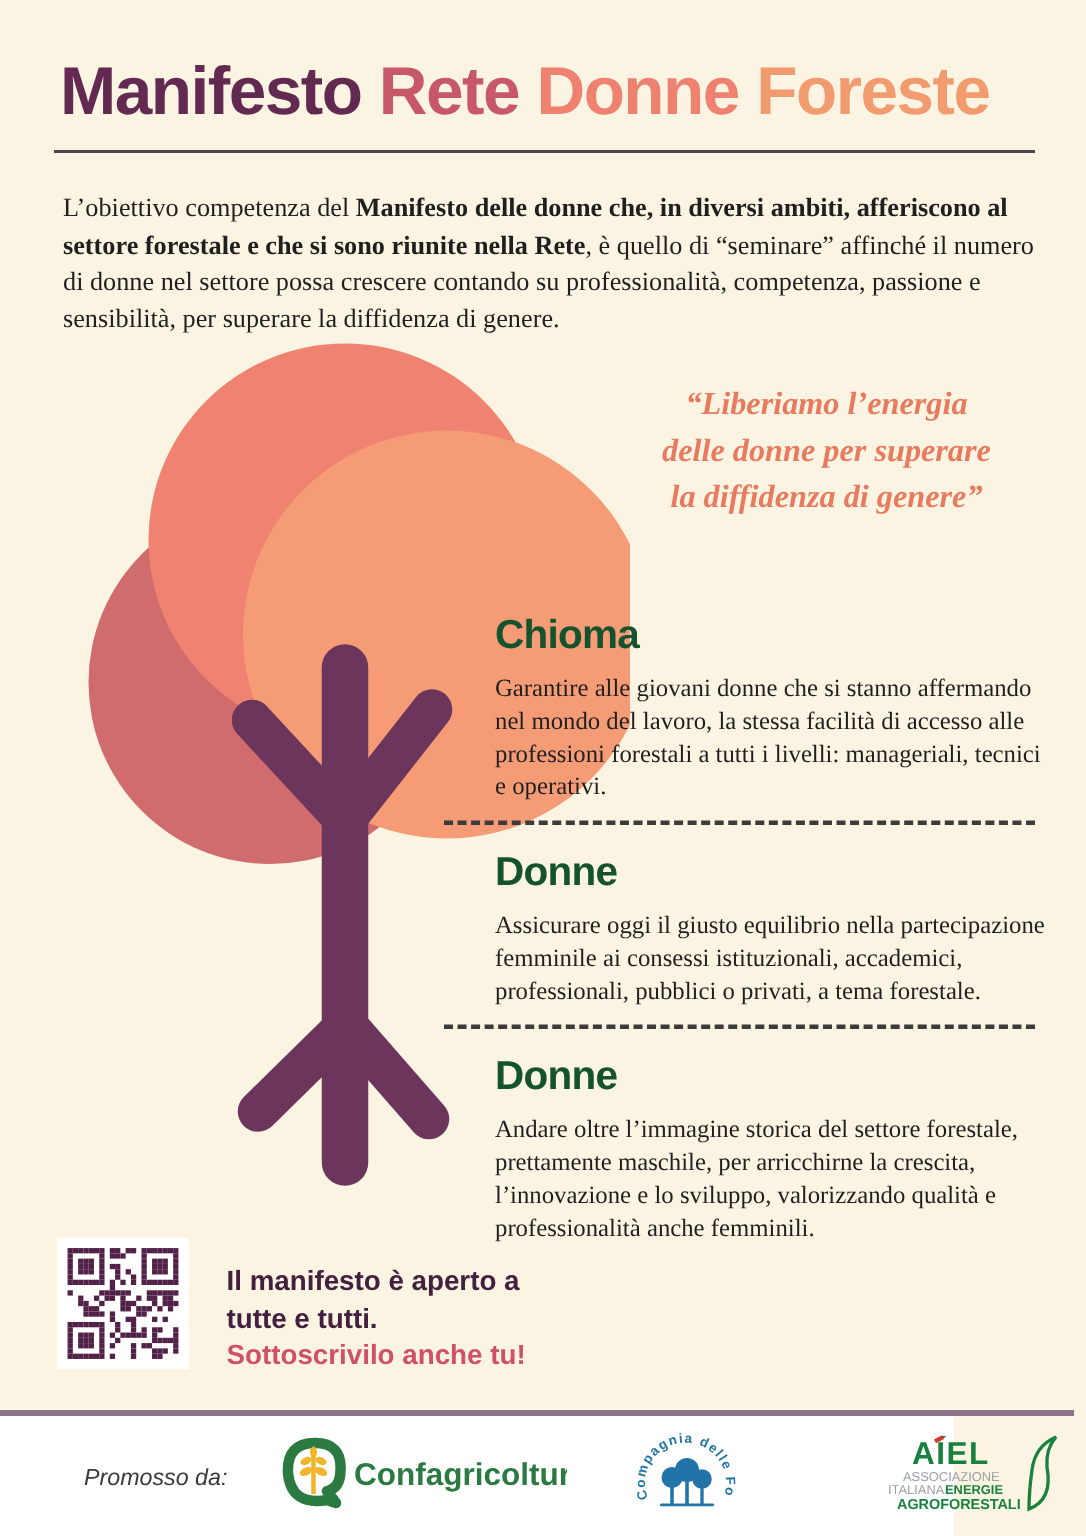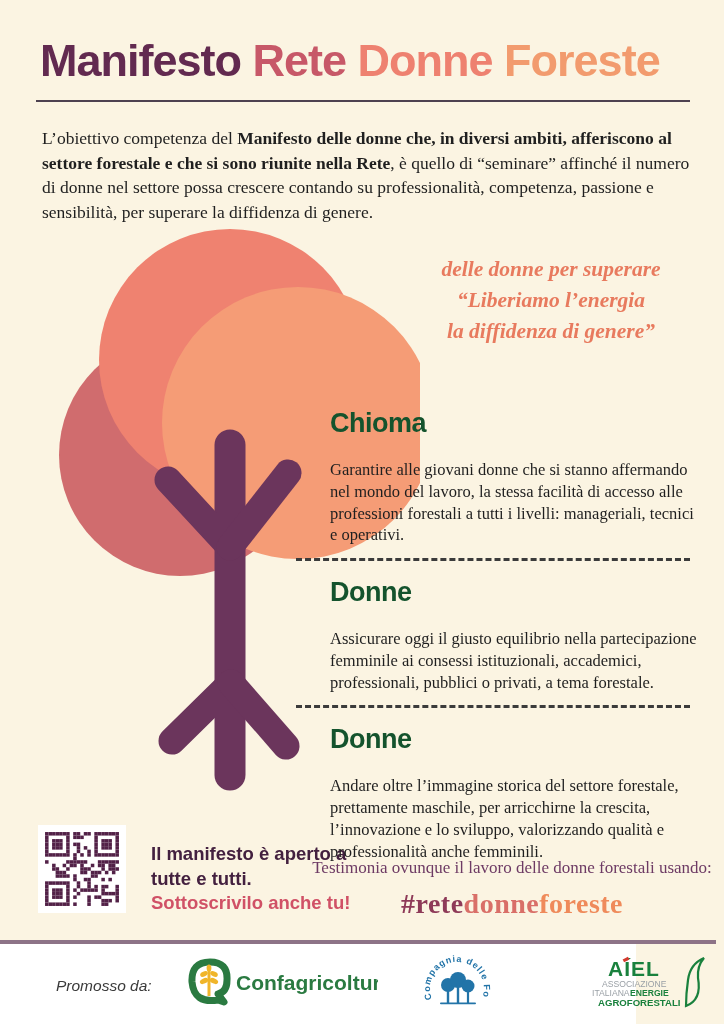--- a/index.html
+++ b/index.html
@@ -22,21 +22,21 @@
          font-family:"Liberation Serif",serif;font-style:italic;font-weight:bold;
          font-size:21.5px;line-height:1.45;color:#e87a5e;}
   .quote span{display:block;}
 
   
   .tree{position:absolute;left:20px;top:225px;width:400px;height:580px;}
 
   
   .sections{position:absolute;left:330px;top:408px;width:368px;z-index:5;}
   .sec-title{margin:0;font-size:27px;font-weight:bold;color:#14532d;letter-spacing:-0.5px;}
-  .sec-body{margin:20px 0 12px 0;font-family:"Liberation Serif",serif;
+  .sec-body{margin:9px 0 12px 0;font-family:"Liberation Serif",serif;
             font-size:16.5px;line-height:1.32;color:#1f1f1f;}
   .dash-divider{height:0;border-top:3px dashed #3b3b3b;margin:10px 0 16px -34px;width:394px;}
 
   
   .qr{position:absolute;left:38px;top:825px;width:88px;height:88px;}
   .cta{position:absolute;left:151px;top:842px;width:210px;
        font-size:18.5px;font-weight:bold;line-height:1.33;}
   .cta-main{color:#43203f;}
   .cta-sub{color:#d05166;}
 
@@ -302,24 +302,20 @@
       <rect x="10" y="22" width="1" height="1" fill="#522147"></rect>
       <rect x="14" y="22" width="1" height="1" fill="#522147"></rect>
       <rect x="18" y="22" width="1" height="1" fill="#522147"></rect>
       <rect x="19" y="22" width="1" height="1" fill="#522147"></rect>
     </svg>
   <div class="cta">
     <div class="cta-main">Il manifesto è aperto a tutte e tutti.</div>
     <div class="cta-sub">Sottoscrivilo anche tu!</div>
   </div>
 
-  <div class="testimonial">
-    <div class="testimonial-text">Testimonia ovunque il lavoro delle donne forestali usando:</div>
-    <div class="hashtag"><span class="h1c">#rete</span><span class="h2c">donne</span><span class="h3c">foreste</span></div>
-  </div>
 
   <div class="footer-line"></div>
   <div class="footer">
     <div class="promoted">Promosso da:</div>
 
     <svg class="logo-confagricoltura" width="190" height="50" viewBox="0 0 190 50">
       <g>
         <path d="M 30 42 Q 6 46 4 24 Q 3 4 22 4 Q 40 4 39 22 Q 39 34 30 36 L 36 44 Z" fill="none" stroke="#2a7a41" stroke-width="7" stroke-linejoin="round"></path>
         <line x1="21" y1="12" x2="21" y2="38" stroke="#f0b52a" stroke-width="3"></line>
         <ellipse cx="16" cy="16" rx="4" ry="2.4" fill="#f0b52a" transform="rotate(-25 16 16)"></ellipse>
@@ -354,18 +350,18 @@
       <rect x="33" y="2" width="6" height="3" fill="#d43b2f" transform="rotate(-28 36 3.5)"></rect>
       <text x="12" y="31" font-family="Liberation Sans, sans-serif" font-size="8.6" fill="#9aa0a6">ASSOCIAZIONE</text>
       <text x="2" y="40" font-family="Liberation Sans, sans-serif" font-size="8.6" fill="#9aa0a6">ITALIANA</text>
       <text x="40" y="40" font-family="Liberation Sans, sans-serif" font-size="8.6" font-weight="bold" fill="#19813d">ENERGIE</text>
       <text x="8" y="50" font-family="Liberation Sans, sans-serif" font-size="9.6" font-weight="bold" fill="#19813d">AGROFORESTALI</text>
       <path d="M 96 50 Q 112 44 108 22 Q 107 10 114 2 Q 100 8 98 24 Q 96 38 96 50 Z" fill="none" stroke="#19813d" stroke-width="2.2"></path>
     </svg>
   </div>
 
   <div class="quote">
+    <span>“Liberiamo l’energia</span>
     <span>delle donne per superare</span>
-    <span>“Liberiamo l’energia</span>
     <span>la diffidenza di genere”</span>
   </div>
 
 </div>
 
 </body></html>

